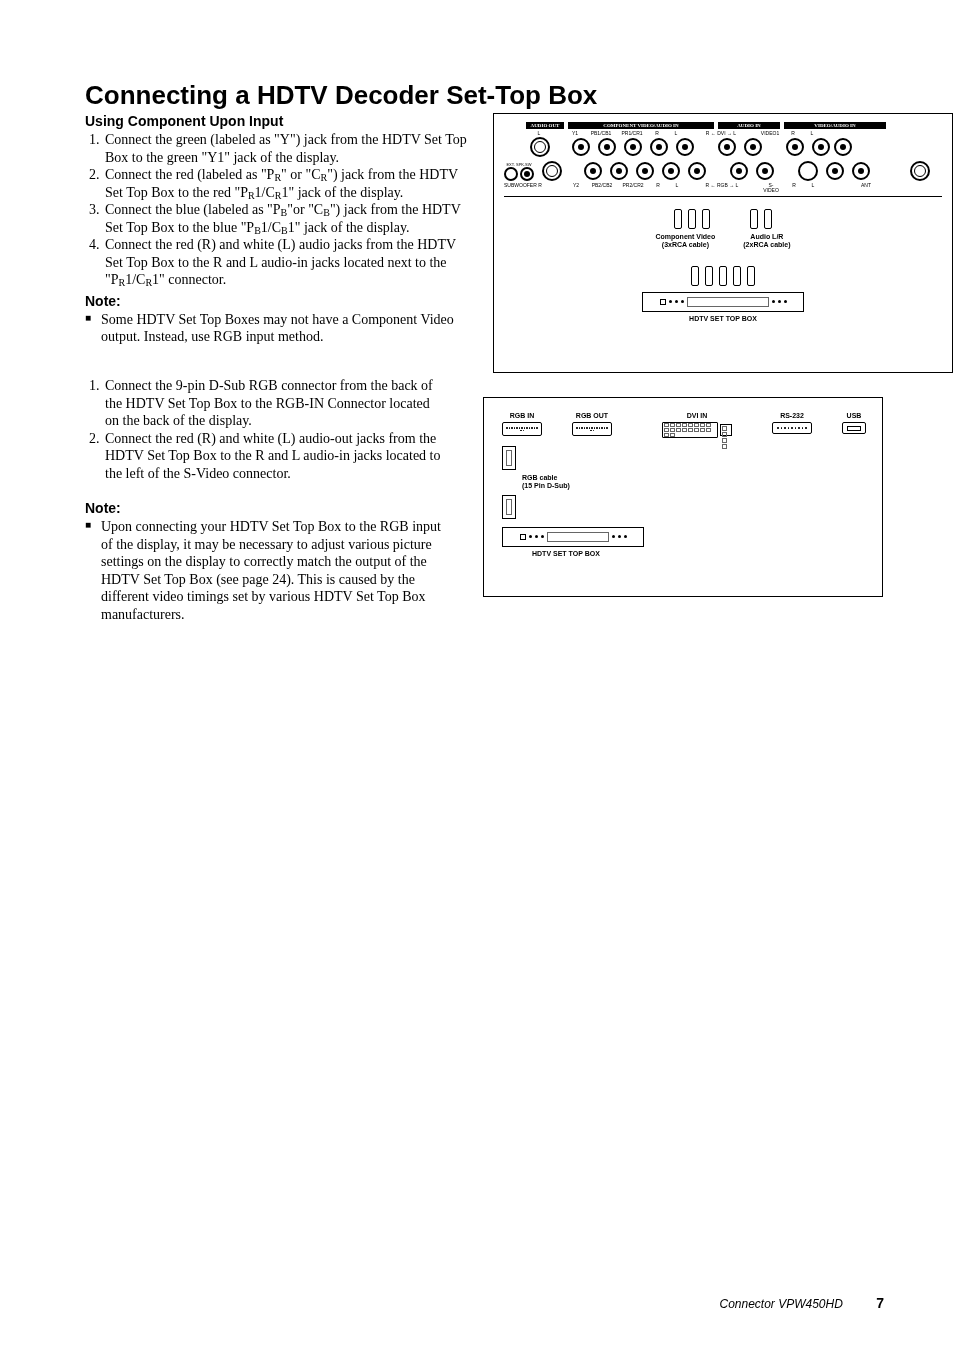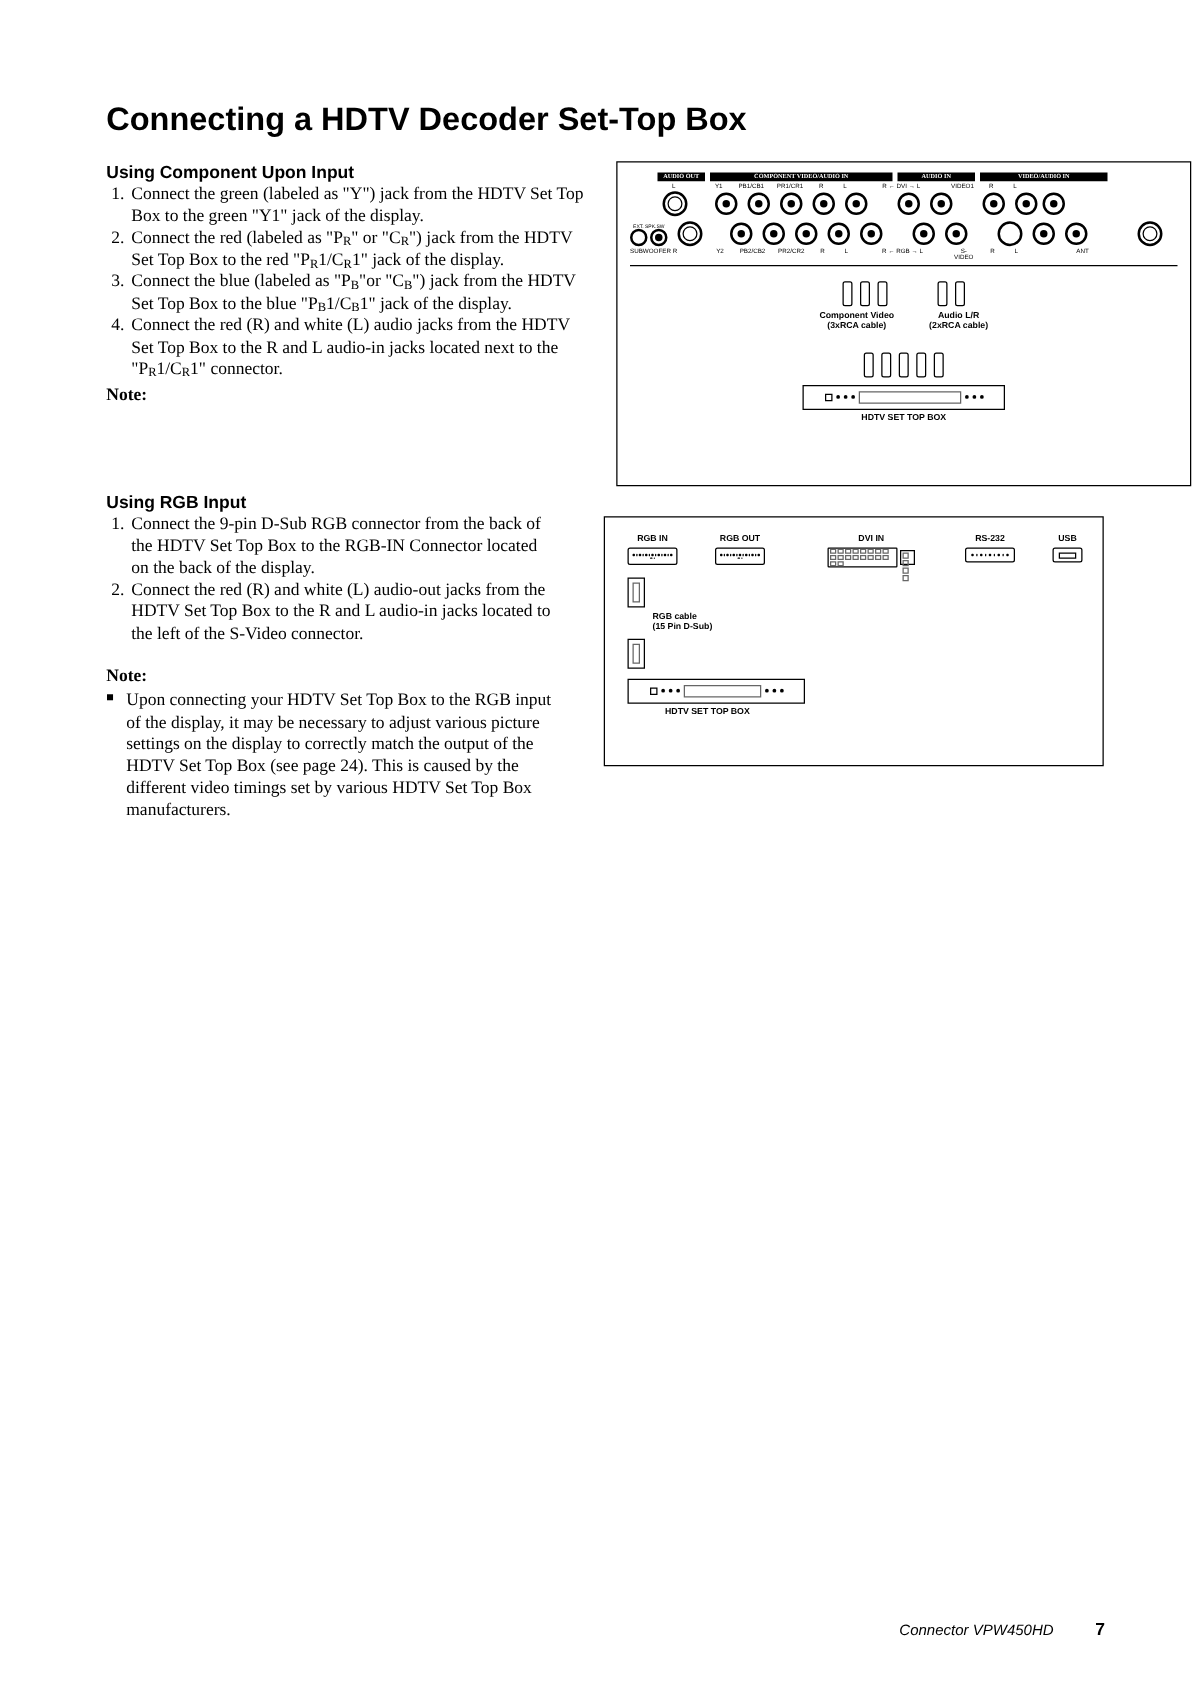--- a/index.html
+++ b/index.html
@@ -1,24 +1,24 @@
 <!DOCTYPE html>
 <html><head>
 <meta charset="utf-8">
 <style>
   html,body{margin:0;padding:0;background:#fff;font-family:"Times New Roman",Times,serif;color:#000;}
   .page{width:954px;height:1351px;position:relative;box-sizing:border-box;padding:60px 70px 60px 85px;}
-  h1{font-family:Arial,Helvetica,sans-serif;font-size:26px;font-weight:bold;margin:20px 0 18px 0;}
+  h1{font-family:Arial,Helvetica,sans-serif;font-size:26px;font-weight:bold;margin:20px 0 2px 0;}
   h2{font-family:Arial,Helvetica,sans-serif;font-size:14px;font-weight:bold;margin:0 0 2px 0;}
   .two-col{display:flex;gap:18px;align-items:flex-start;}
   .left{flex:0 0 390px;}
   .right{flex:1;}
   ol{margin:0 0 4px 0;padding-left:18px;}
   ol li{font-size:14px;line-height:1.25;margin:0;padding-left:2px;}
-  .note-title{font-family:Liberation Serif, serif;font-weight:bold;font-size:14px;margin:4px 0 2px 0;}
+  .note-title{font-family:Liberation Sans, sans-serif;font-weight:bold;font-size:14px;margin:4px 0 2px 0;}
   ul.square{list-style:none;margin:0 0 8px 0;padding-left:0;}
   ul.square li{position:relative;padding-left:16px;font-size:14px;line-height:1.25;margin:0;}
   ul.square li::before{content:"■";position:absolute;left:0;top:1px;font-size:10px;}
   sub{font-size:10px;vertical-align:baseline;position:relative;bottom:-2px;}
   
   .diagram{border:1px solid #000;background:#fff;box-sizing:border-box;}
   .diag1{width:460px;height:260px;padding:8px 10px;}
   .diag2{width:400px;height:200px;padding:14px 18px;margin-top:20px;}
   .jack{width:14px;height:14px;border:2px solid #000;border-radius:50%;display:inline-flex;align-items:center;justify-content:center;}
   .jack::after{content:"";width:6px;height:6px;background:#000;border-radius:50%;}
@@ -63,20 +63,21 @@
     <div class="left">
       <h2>Using Component Upon Input</h2>
       <ol>
         <li>Connect the green (labeled as "Y") jack from the HDTV Set Top Box  to the green "Y1" jack of the display.</li>
         <li>Connect the red (labeled as "P<sub>R</sub>" or "C<sub>R</sub>") jack from the HDTV Set Top Box to the red "P<sub>R</sub>1/C<sub>R</sub>1" jack of the display.</li>
         <li>Connect the blue (labeled as "P<sub>B</sub>"or "C<sub>B</sub>") jack from the HDTV Set Top Box to the blue "P<sub>B</sub>1/C<sub>B</sub>1" jack of the display.</li>
         <li>Connect the red (R) and white (L) audio jacks from the HDTV Set Top Box to the R and L audio-in jacks located next to the "P<sub>R</sub>1/C<sub>R</sub>1" connector.</li>
       </ol>
       <div class="note-title">Note:</div>
       <ul class="square">
+        <li>Some HDTV Set Top Boxes may not have a Component Video output.  Instead, use RGB input method.</li>
       </ul>
     </div>
 
     <div class="right">
       <div class="diagram diag1">
 
         <div style="display:flex;gap:0;margin-left:22px;">
           <div style="background:#000;color:#fff;font-size:5px;font-weight:bold;padding:1px 3px;width:32px;text-align:center;">AUDIO OUT</div>
           <div style="width:4px;"></div>
           <div style="background:#000;color:#fff;font-size:5px;font-weight:bold;padding:1px 3px;width:140px;text-align:center;">COMPONENT VIDEO/AUDIO IN</div>
@@ -203,21 +204,20 @@
             <div class="stb-dot"></div>
             <div class="stb-dot"></div>
         </div>
         <div class="stb-label">HDTV SET TOP BOX</div>
       </div>
     </div>
   </div>
 
   <div class="two-col" style="margin-top:4px;">
     <div class="left" style="flex:0 0 360px;">
-      <h2>Using RGB Input</h2>
       <ol>
         <li>Connect the 9-pin D-Sub RGB connector from the back of the HDTV Set Top Box to the RGB-IN Connector located on the back of the display.</li>
         <li>Connect the red (R) and white (L) audio-out jacks from the HDTV Set Top Box to the R and L audio-in jacks located to the left of the S-Video connector.</li>
       </ol>
       <div style="height:10px;"></div>
       <div class="note-title">Note:</div>
       <ul class="square">
         <li>Upon connecting your HDTV Set Top Box to the RGB input of the display, it may be necessary to adjust various picture settings on the display to correctly match the output of the HDTV Set Top Box (see page 24).  This is caused by the different video timings set by various HDTV Set Top Box manufacturers.</li>
       </ul>
     </div>

